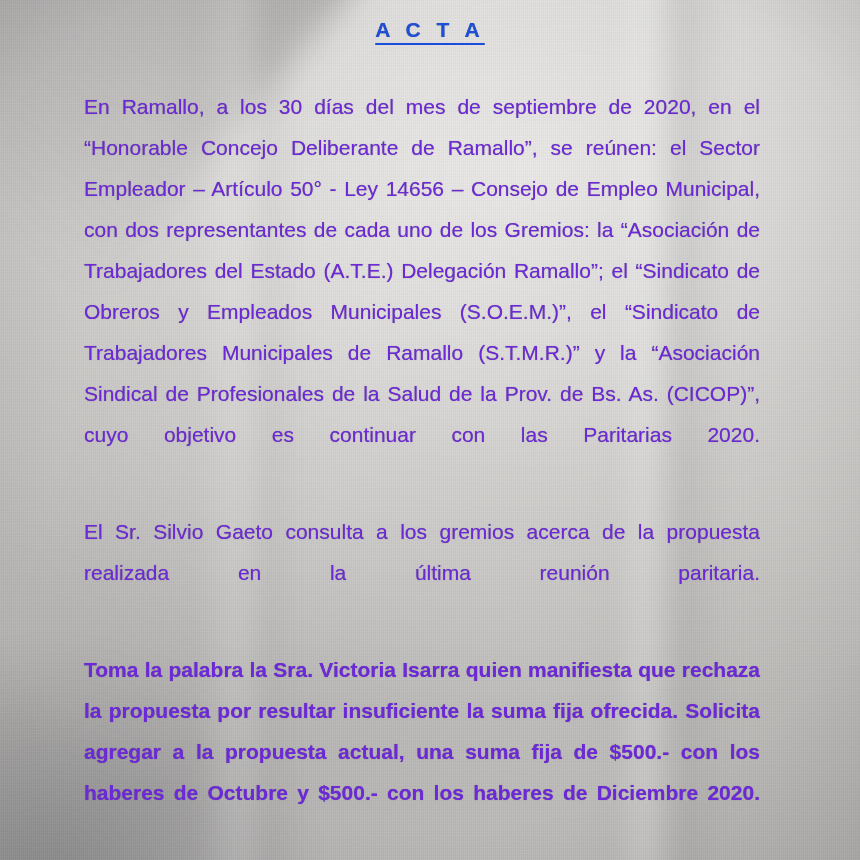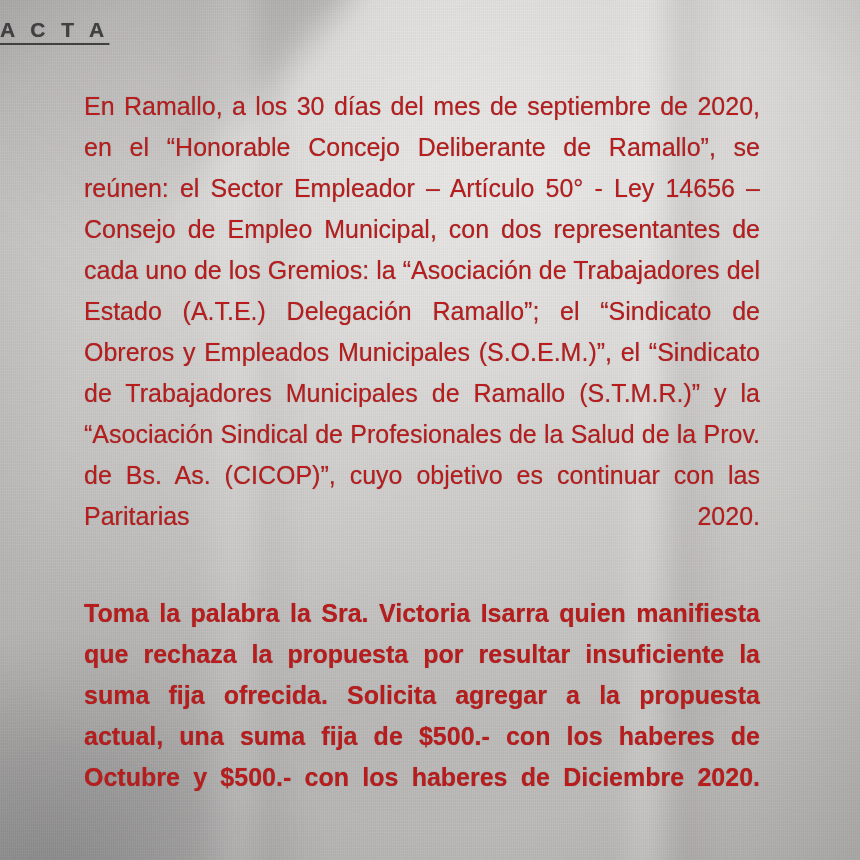--- a/index.html
+++ b/index.html
@@ -112,45 +112,46 @@
     position: absolute;
     inset: 0;
     z-index: 5;
   }
 
   .doc-title {
     position: absolute;
     top: 18px;
     left: 0;
     right: 0;
+    text-align: center;
     font-size: 21px;
     font-weight: 700;
     letter-spacing: 5px;
-    color: #404040;
+    color: #1d4ed8;
     text-decoration: underline;
     text-underline-offset: 6px;
     text-decoration-thickness: 2px;
     
     text-shadow: 0 0 0.7px rgba(40,40,44,0.55);
   }
 
   .body-block {
     position: absolute;
     left: 84px;
     top: 86px;
     width: 676px;
   }
 
   .para {
     margin: 0 0 15px 0;
-    font-size: 25px;
+    font-size: 21px;
     line-height: 41px;
     text-align: justify;
     text-justify: inter-word;
-    color: #b91c1c;
+    color: #6d28d9;
     text-shadow: 0 0 0.8px rgba(42,42,46,0.5);
   }
 
   .para:last-child {
     margin-bottom: 0;
     font-weight: bold;
   }
 
   
   .para::after {
@@ -171,20 +172,21 @@
   <div class="crease-mid"></div>
   <div class="grain"></div>
 
   <div class="sheet">
 
     <div class="doc-title">A C T A</div>
 
     <div class="body-block">
       <p class="para">En Ramallo, a los 30 días del mes de septiembre de 2020, en el “Honorable Concejo Deliberante de Ramallo”, se reúnen: el Sector Empleador – Artículo 50° - Ley 14656 – Consejo de Empleo Municipal, con dos representantes de cada uno de los Gremios: la “Asociación de Trabajadores del Estado (A.T.E.) Delegación Ramallo”; el “Sindicato de Obreros y Empleados Municipales (S.O.E.M.)”, el “Sindicato de Trabajadores Municipales de Ramallo (S.T.M.R.)” y la “Asociación Sindical de Profesionales de la Salud de la Prov. de Bs. As. (CICOP)”, cuyo objetivo es continuar con las Paritarias 2020.</p>
 
+      <p class="para">El Sr. Silvio Gaeto consulta a los gremios acerca de la propuesta realizada en la última reunión paritaria.</p>
 
       <p class="para">Toma la palabra la Sra. Victoria Isarra quien manifiesta que rechaza la propuesta por resultar insuficiente la suma fija ofrecida. Solicita agregar a la propuesta actual, una suma fija de $500.- con los haberes de Octubre y $500.- con los haberes de Diciembre 2020.</p>
 
     </div>
 
   </div>
 
   <div class="vignette"></div>
 </div>
 

